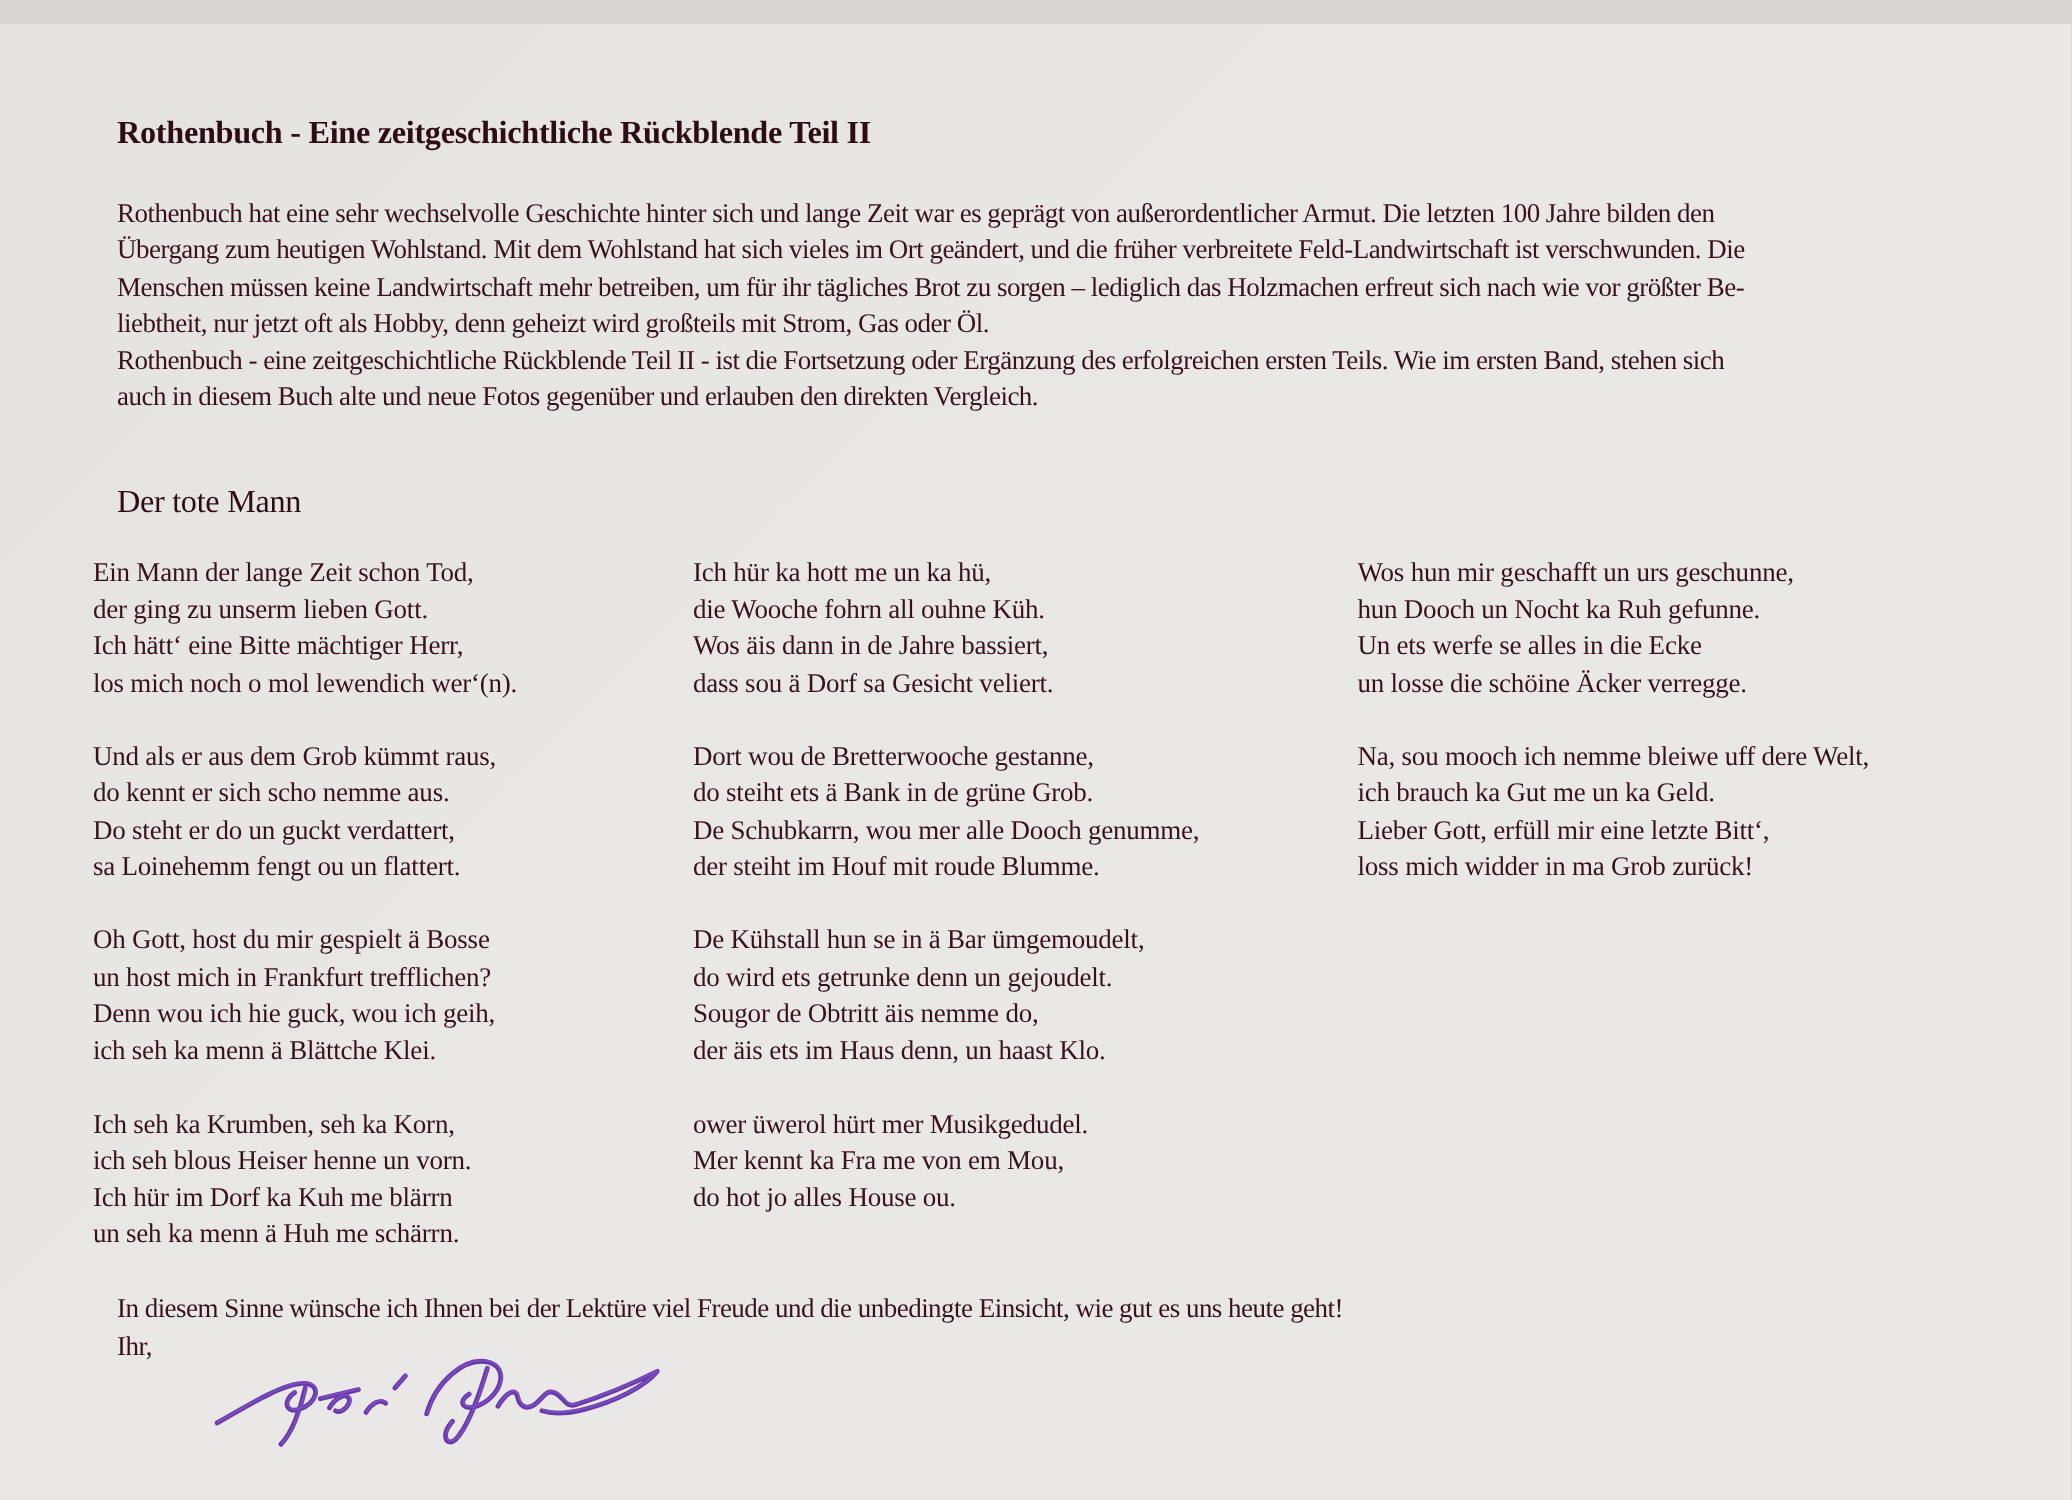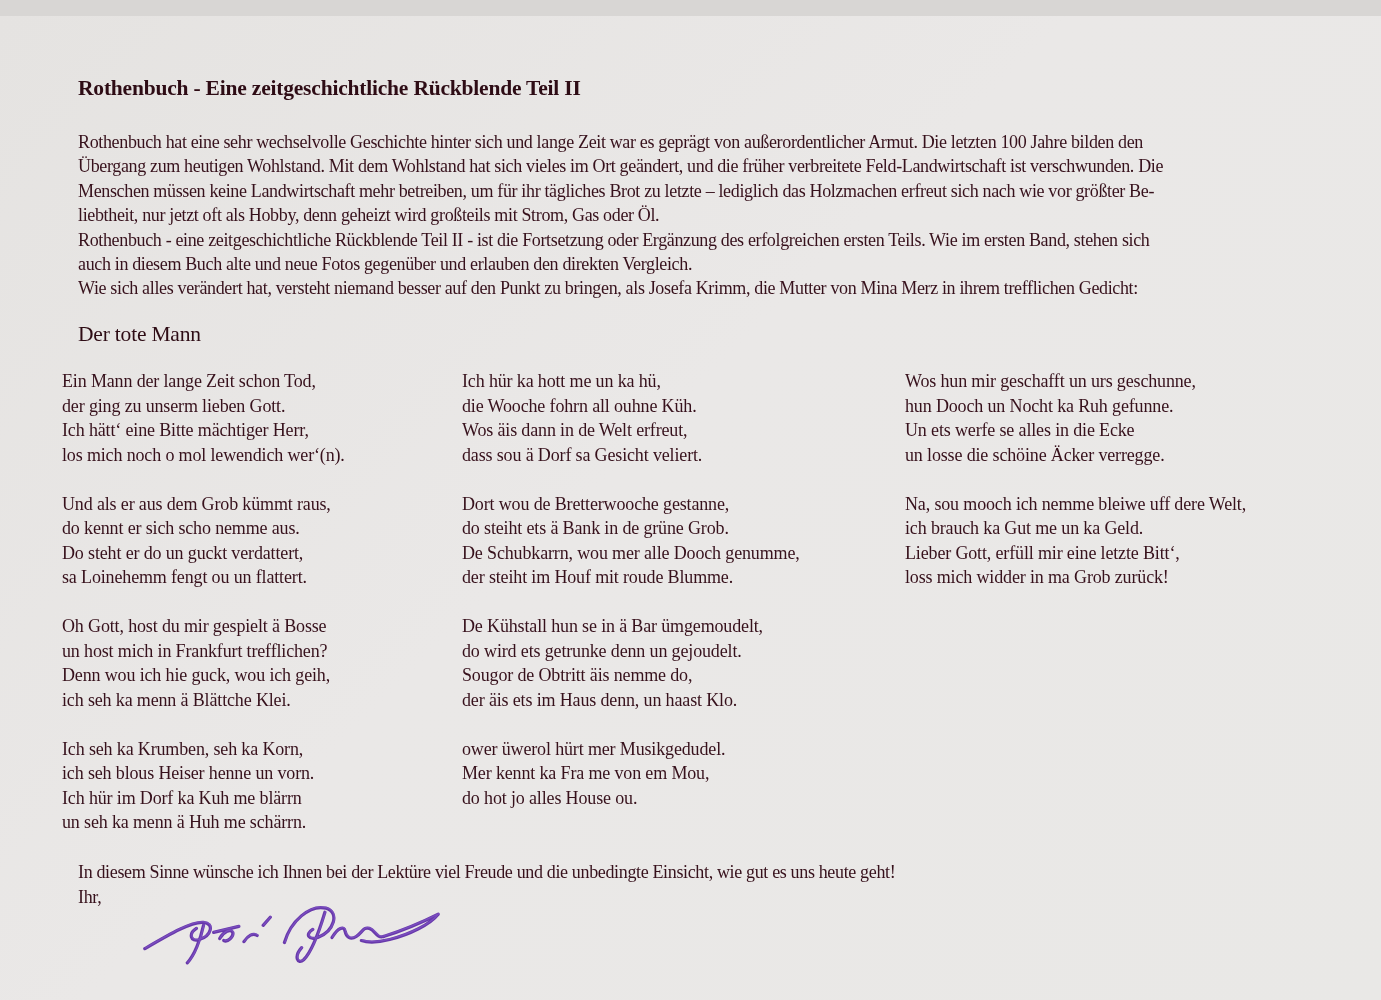--- a/index.html
+++ b/index.html
@@ -78,25 +78,24 @@
 </head>
 <body>
 
 <div class="page">
 
   <h1 class="doc-title">Rothenbuch - Eine zeitgeschichtliche Rückblende Teil II</h1>
 
   <div class="intro">
       <div class="line">Rothenbuch hat eine sehr wechselvolle Geschichte hinter sich und lange Zeit war es geprägt von außerordentlicher Armut. Die letzten 100 Jahre bilden den</div>
       <div class="line">Übergang zum heutigen Wohlstand. Mit dem Wohlstand hat sich vieles im Ort geändert, und die früher verbreitete Feld-Landwirtschaft ist verschwunden. Die</div>
-      <div class="line">Menschen müssen keine Landwirtschaft mehr betreiben, um für ihr tägliches Brot zu letzte – lediglich das Holzmachen erfreut sich nach wie vor größter Be-</div>
+      <div class="line">Menschen müssen keine Landwirtschaft mehr betreiben, um für ihr tägliches Brot zu sorgen – lediglich das Holzmachen erfreut sich nach wie vor größter Be-</div>
       <div class="line">liebtheit, nur jetzt oft als Hobby, denn geheizt wird großteils mit Strom, Gas oder Öl.</div>
       <div class="line">Rothenbuch - eine zeitgeschichtliche Rückblende Teil II - ist die Fortsetzung oder Ergänzung des erfolgreichen ersten Teils. Wie im ersten Band, stehen sich</div>
       <div class="line">auch in diesem Buch alte und neue Fotos  gegenüber und erlauben den direkten Vergleich.</div>
-      <div class="line">Wie sich alles verändert hat, versteht niemand besser auf den Punkt zu bringen, als Josefa Krimm, die Mutter von Mina Merz in ihrem trefflichen Gedicht:</div>
     </div>
 
   <h2 class="poem-title">Der tote Mann</h2>
 
   <div class="poem-col poem-col-1">
     <div class="stanza">
         <div class="line">Ein Mann der lange Zeit schon Tod,</div>
         <div class="line">der ging zu unserm lieben Gott.</div>
         <div class="line">Ich hätt‘ eine Bitte mächtiger Herr,</div>
         <div class="line">los mich noch o mol lewendich wer‘(n).</div>
@@ -118,21 +117,21 @@
         <div class="line">ich seh blous Heiser henne un vorn.</div>
         <div class="line">Ich hür im Dorf ka Kuh me blärrn</div>
         <div class="line">un seh ka menn ä Huh me schärrn.</div>
       </div>
   </div>
 
   <div class="poem-col poem-col-2">
     <div class="stanza">
         <div class="line">Ich hür ka hott me un ka hü,</div>
         <div class="line">die Wooche fohrn all ouhne Küh.</div>
-        <div class="line">Wos äis dann in de Welt erfreut,</div>
+        <div class="line">Wos äis dann in de Jahre bassiert,</div>
         <div class="line">dass sou ä Dorf sa Gesicht veliert.</div>
       </div>
     <div class="stanza">
         <div class="line">Dort wou de Bretterwooche gestanne,</div>
         <div class="line">do steiht ets ä Bank in de grüne Grob.</div>
         <div class="line">De Schubkarrn, wou mer alle Dooch genumme,</div>
         <div class="line">der steiht im Houf mit roude Blumme.</div>
       </div>
     <div class="stanza">
         <div class="line">De Kühstall hun se in ä Bar ümgemoudelt,</div>

